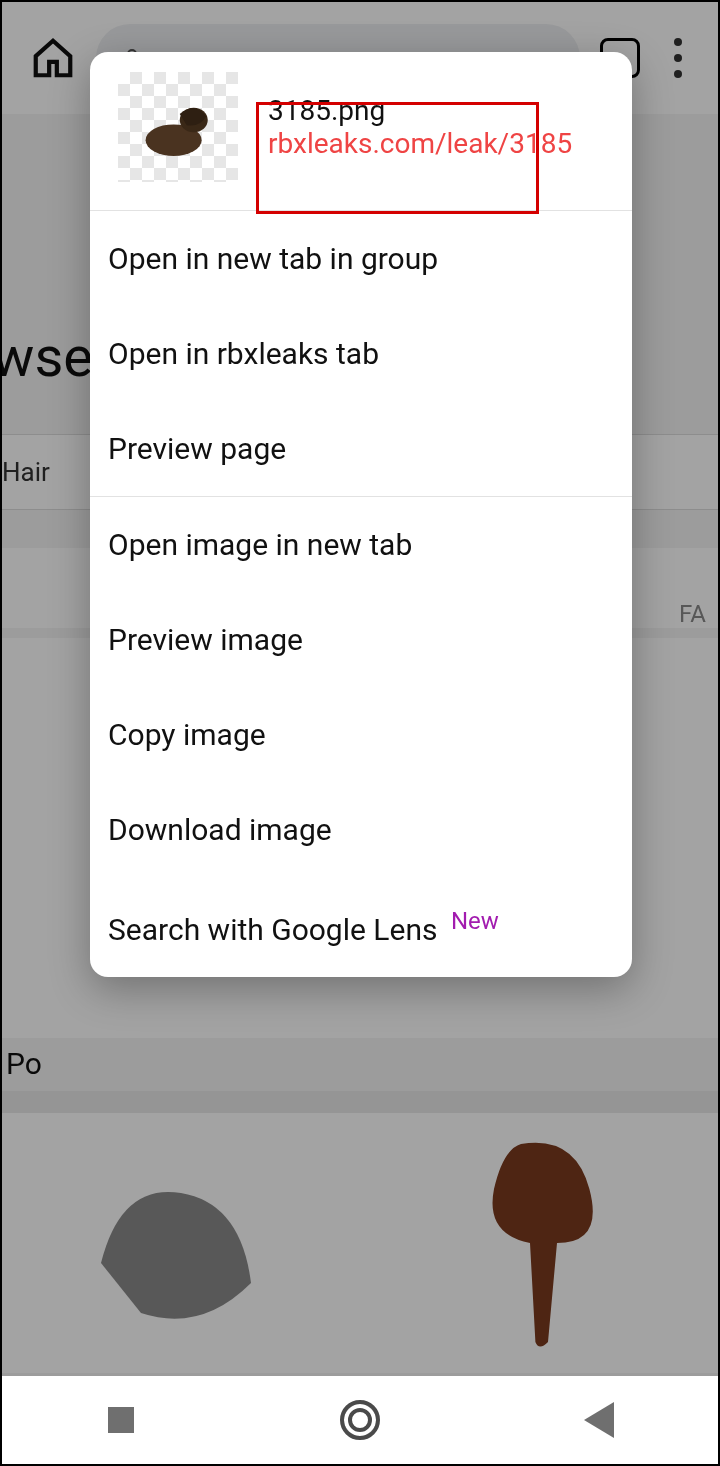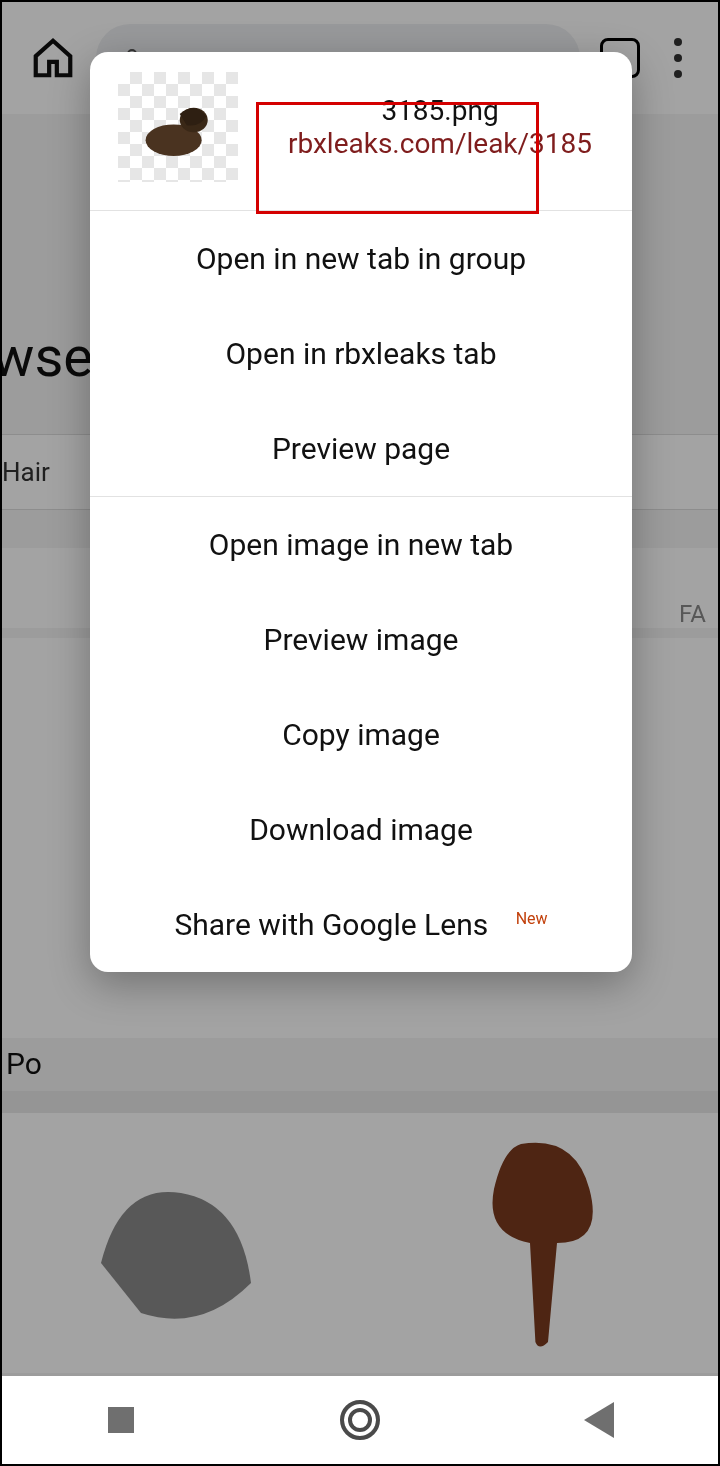--- a/index.html
+++ b/index.html
@@ -18,37 +18,37 @@
   .tag-row { background: #fff; border-top: 1px solid #ddd; border-bottom: 1px solid #ddd; height: 76px; margin-top: 44px; display: flex; align-items: center; padding-left: 0; font-size: 26px; color: #333; }
   .tabs-row { background: #fff; margin-top: 38px; height: 80px; display: flex; align-items: flex-end; justify-content: flex-end; padding-right: 12px; font-size: 24px; color: #888; }
   .gallery { display: flex; margin-top: 10px; background: #fff; height: 400px; }
   .tile { flex: 1; display: flex; align-items: center; justify-content: center; }
   .caption { font-size: 30px; color: #111; margin-left: -60px; margin-top: 8px; white-space: nowrap; }
   .grey-strip { background: #e9e9e9; height: 22px; margin-top: 10px; }
   .gallery2 { display: flex; background: #fff; height: 260px; }
   
   .dim { position: absolute; inset: 0; background: rgba(0,0,0,0.36); }
   
-  .ctx-menu { position: absolute; left: 88px; top: 50px; width: 542px; background: #fff; border-radius: 18px; box-shadow: 0 12px 40px rgba(0,0,0,.3); overflow: hidden; text-align: center; }
+  .ctx-menu { position: absolute; left: 88px; top: 50px; width: 542px; background: #fff; border-radius: 18px; box-shadow: 0 12px 40px rgba(0,0,0,.3); overflow: hidden; }
   .ctx-header { display: flex; align-items: center; padding: 20px 20px 28px 28px; }
   .thumb { width: 120px; height: 110px; background:
      linear-gradient(45deg,#e6e6e6 25%,transparent 25%) 0 0/24px 24px,
      linear-gradient(45deg,transparent 75%,#e6e6e6 75%) 0 0/24px 24px,
      linear-gradient(45deg,transparent 75%,#e6e6e6 75%) 12px 12px/24px 24px,
      linear-gradient(45deg,#e6e6e6 25%,transparent 25%) 12px 12px/24px 24px,
      #fff;
      display: flex; align-items: center; justify-content: center; }
   .thumb svg { width: 90px; height: 70px; }
   .ctx-info { margin-left: 30px; flex: 1; overflow: hidden; }
   .ctx-title { font-size: 28px; color: #111; }
-  .ctx-url { font-size: 28px; color: #7f1d1d; white-space: nowrap; }
+  .ctx-url { font-size: 28px; color: #ef4444; white-space: nowrap; }
   .highlight-box { position: absolute; left: 254px; top: 100px; width: 283px; height: 112px; border: 3px solid #d40000; }
   .ctx-sep { height: 1px; background: #e2e2e2; }
   .ctx-item { font-size: 30px; color: #111; padding: 30px 18px; }
-  .ctx-item .badge-new { color: #c2410c; font-size: 16px; vertical-align: super; margin-left: 20px; }
+  .ctx-item .badge-new { color: #a21caf; font-size: 24px; vertical-align: super; margin-left: 6px; }
   
   .navbar { position: absolute; left: 0; right: 0; bottom: 0; height: 88px; background: #fff; display: flex; align-items: center; justify-content: space-around; }
   .nav-btn { width: 40px; height: 40px; display: flex; align-items: center; justify-content: center; }
   .nav-square { width: 26px; height: 26px; background: #6f6f6f; }
   .nav-circle { width: 40px; height: 40px; border: 4px solid #4a4a4a; border-radius: 50%; box-shadow: inset 0 0 0 4px #fff, inset 0 0 0 8px #4a4a4a; }
   .nav-tri { width: 0; height: 0; border-top: 18px solid transparent; border-bottom: 18px solid transparent; border-right: 30px solid #6f6f6f; }
 </style>
 </head>
 <body>
 
@@ -130,21 +130,21 @@
     <div class="ctx-sep"></div>
     <div class="ctx-item">Open in new tab in group</div>
     <div class="ctx-item">Open in rbxleaks tab</div>
     <div class="ctx-item">Preview page</div>
     <div class="ctx-sep"></div>
     <div class="ctx-item">Open image in new tab</div>
     <div class="ctx-item">Preview image</div>
     <div class="ctx-item">Copy image</div>
     <div class="ctx-item">Download image</div>
     <div class="ctx-item">
-      <span>Share with Google Lens</span>
+      <span>Search with Google Lens</span>
       <span class="badge-new">New</span>
     </div>
   </div>
 
   <div class="highlight-box"></div>
 
   <div class="navbar">
     <div class="nav-btn">
         <div class="nav-square"></div>
       </div>

